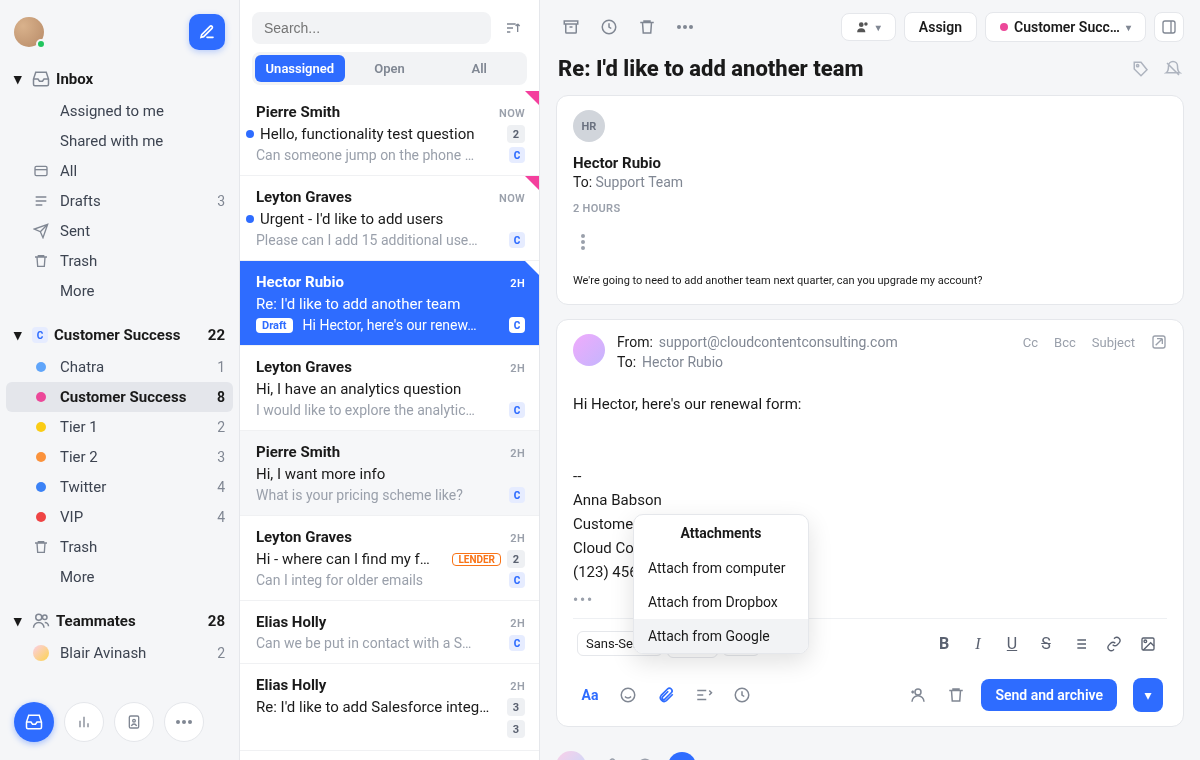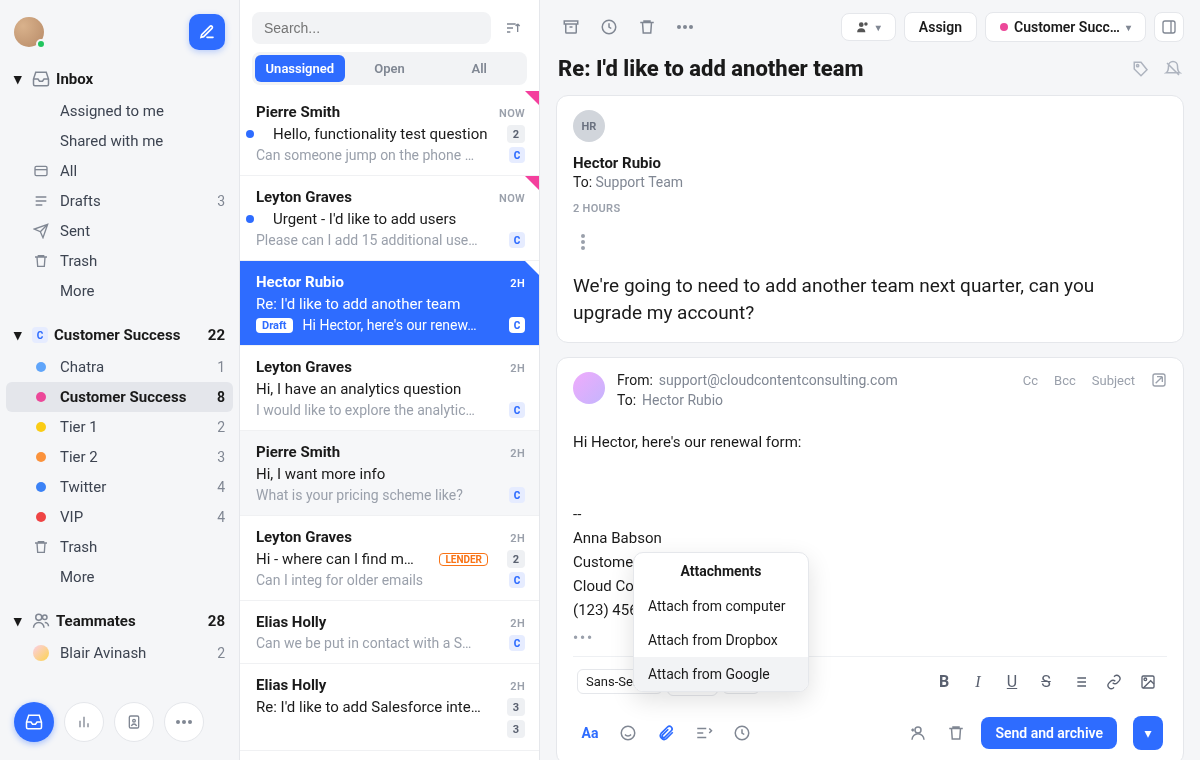--- a/index.html
+++ b/index.html
@@ -38,21 +38,21 @@
 .sort-btn { width: 28px; height: 28px; display: flex; align-items: center; justify-content: center; color: #808793; cursor: pointer; }
 .seg { display: flex; margin: 0 12px 6px; background: #f2f3f5; border-radius: 8px; padding: 3px; font-size: 13px; font-weight: 600; }
 .seg-item { flex: 1; text-align: center; padding: 6px 0; border-radius: 6px; color: #808793; cursor: pointer; }
 .seg-item.active { background: #2e6cff; color: #fff; }
 
 .list { flex: 1; overflow: hidden; }
 .conv { position: relative; padding: 12px 14px 12px 16px; border-bottom: 1px solid #f0f1f3; cursor: pointer; }
 .conv .row1 { display: flex; justify-content: space-between; align-items: baseline; }
 .conv .name { font-weight: 700; font-size: 15px; }
 .conv .time { font-size: 11px; color: #9aa0ab; font-weight: 600; letter-spacing: .3px; }
-.conv .row2 { display: flex; align-items: center; gap: 19px; margin-top: 4px; font-size: 15px; color: #1a1a1a; }
+.conv .row2 { display: flex; align-items: center; gap: 6px; margin-top: 4px; font-size: 15px; color: #1a1a1a; }
 .conv .row3 { display: flex; align-items: center; gap: 6px; margin-top: 4px; font-size: 14px; color: #9aa0ab; }
 .conv .blue-dot { width: 8px; height: 8px; border-radius: 50%; background: #2e6cff; margin-left: -10px; }
 .conv .subj { flex: 1; white-space: nowrap; overflow: hidden; text-overflow: ellipsis; }
 .conv .prev { flex: 1; white-space: nowrap; overflow: hidden; text-overflow: ellipsis; }
 .conv .cnt-badge { background: #eef0f3; color: #5a6170; font-size: 11px; font-weight: 700; min-width: 18px; height: 18px; border-radius: 4px; display: inline-flex; align-items: center; justify-content: center; padding: 0 4px; }
 .conv .inbox-badge { background: #e6ecff; color: #2e6cff; font-size: 10px; font-weight: 800; width: 16px; height: 16px; border-radius: 4px; display: inline-flex; align-items: center; justify-content: center; }
 .conv .corner { position: absolute; top: 0; right: 0; width: 0; height: 0; border-top: 14px solid #f43f9d; border-left: 14px solid transparent; }
 .conv.sel { background: #2e6cff; color: #fff; }
 .conv.sel .name, .conv.sel .time, .conv.sel .row2, .conv.sel .row3 { color: #fff; }
 .conv.sel .inbox-badge { background: #fff; color: #2e6cff; }
@@ -76,21 +76,21 @@
 .title-icons { display: flex; gap: 14px; color: #aeb4bf; }
 
 .msg-card { background: #fff; border: 1px solid #e5e7eb; border-radius: 12px; margin: 0 16px 14px; padding: 14px 16px 16px; position: relative; }
 .msg-head { display: flex; align-items: flex-start; gap: 12px; flex-direction: column; }
 .msg-av { width: 32px; height: 32px; border-radius: 50%; background: #d1d5db; display: flex; align-items: center; justify-content: center; font-size: 11px; font-weight: 700; color: #6b7280; }
 .msg-meta { flex: 1; }
 .msg-from { font-weight: 700; font-size: 15px; }
 .msg-to { font-size: 14px; color: #808793; margin-top: 2px; }
 .msg-to .lbl2 { color: #1a1a1a; }
 .msg-time { font-size: 11px; color: #9aa0ab; font-weight: 600; letter-spacing: .3px; margin-right: 8px; }
-.msg-body { margin-top: 16px; font-size: 19px; line-height: 1.4; }
+.msg-body { margin-top: 16px; font-size: 11px; line-height: 1.4; }
 
 .compose-card { background: #fff; border: 1px solid #e5e7eb; border-radius: 12px; margin: 0 16px 14px; padding: 14px 16px 0; position: relative; display: flex; flex-direction: column; }
 .comp-head { display: flex; align-items: flex-start; gap: 12px; }
 .comp-av { width: 32px; height: 32px; border-radius: 50%; background: linear-gradient(135deg,#f0abfc,#c4b5fd); }
 .comp-meta { flex: 1; font-size: 14px; }
 .comp-row { display: flex; gap: 6px; margin-bottom: 4px; color: #1a1a1a; }
 .comp-row .k { color: #1a1a1a; }
 .comp-row .v { color: #808793; }
 .comp-actions { display: flex; gap: 16px; font-size: 13px; color: #9aa0ab; align-items: center; }
 .comp-body { margin-top: 18px; font-size: 15px; line-height: 1.6; min-height: 120px; white-space: pre-wrap; }

